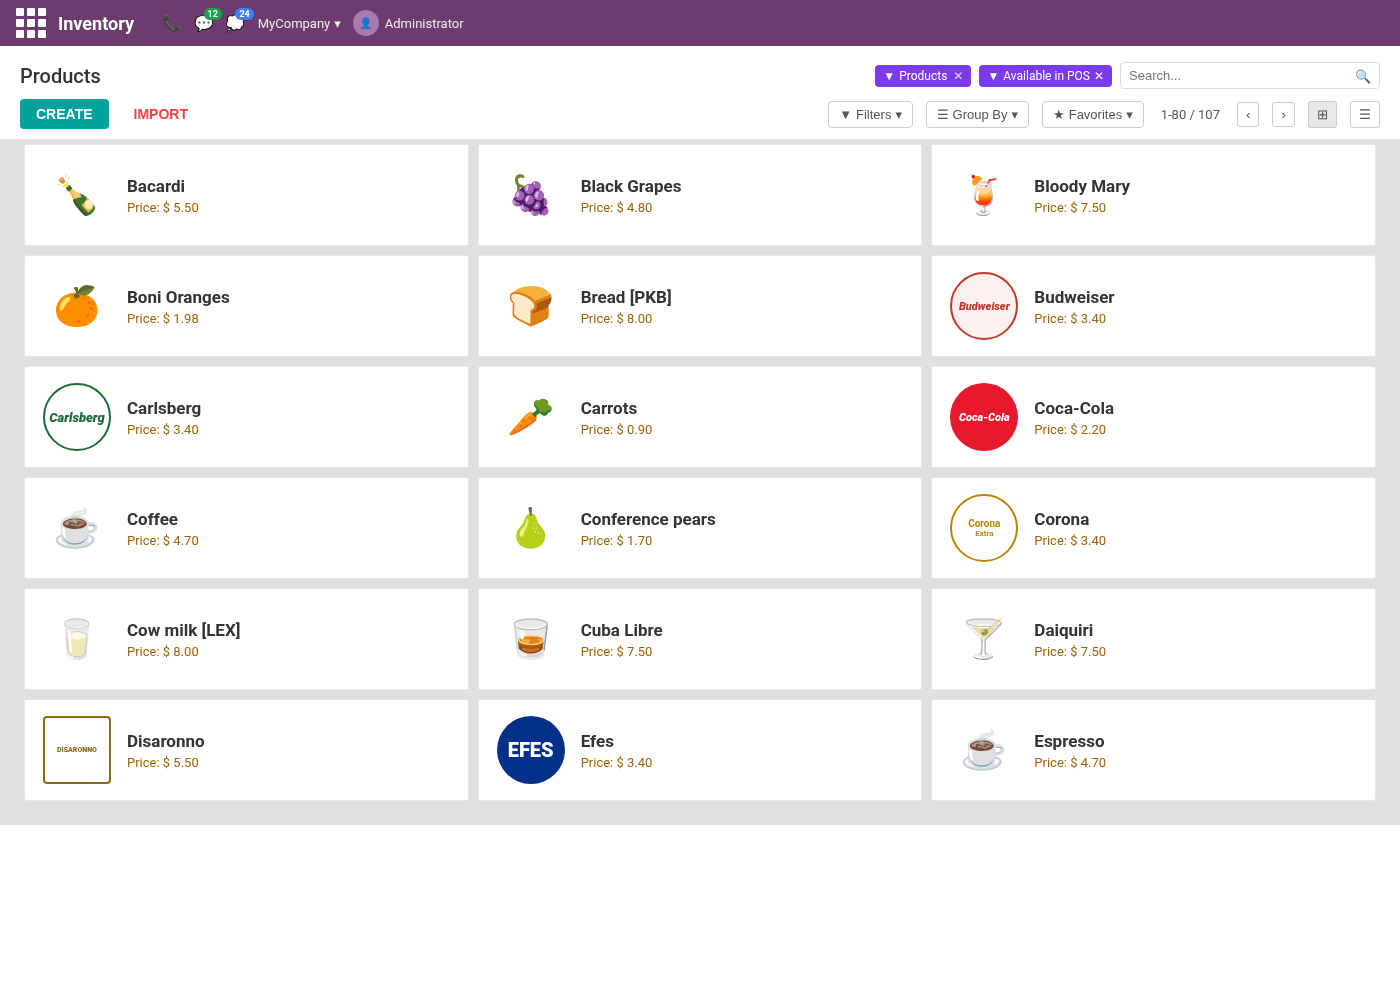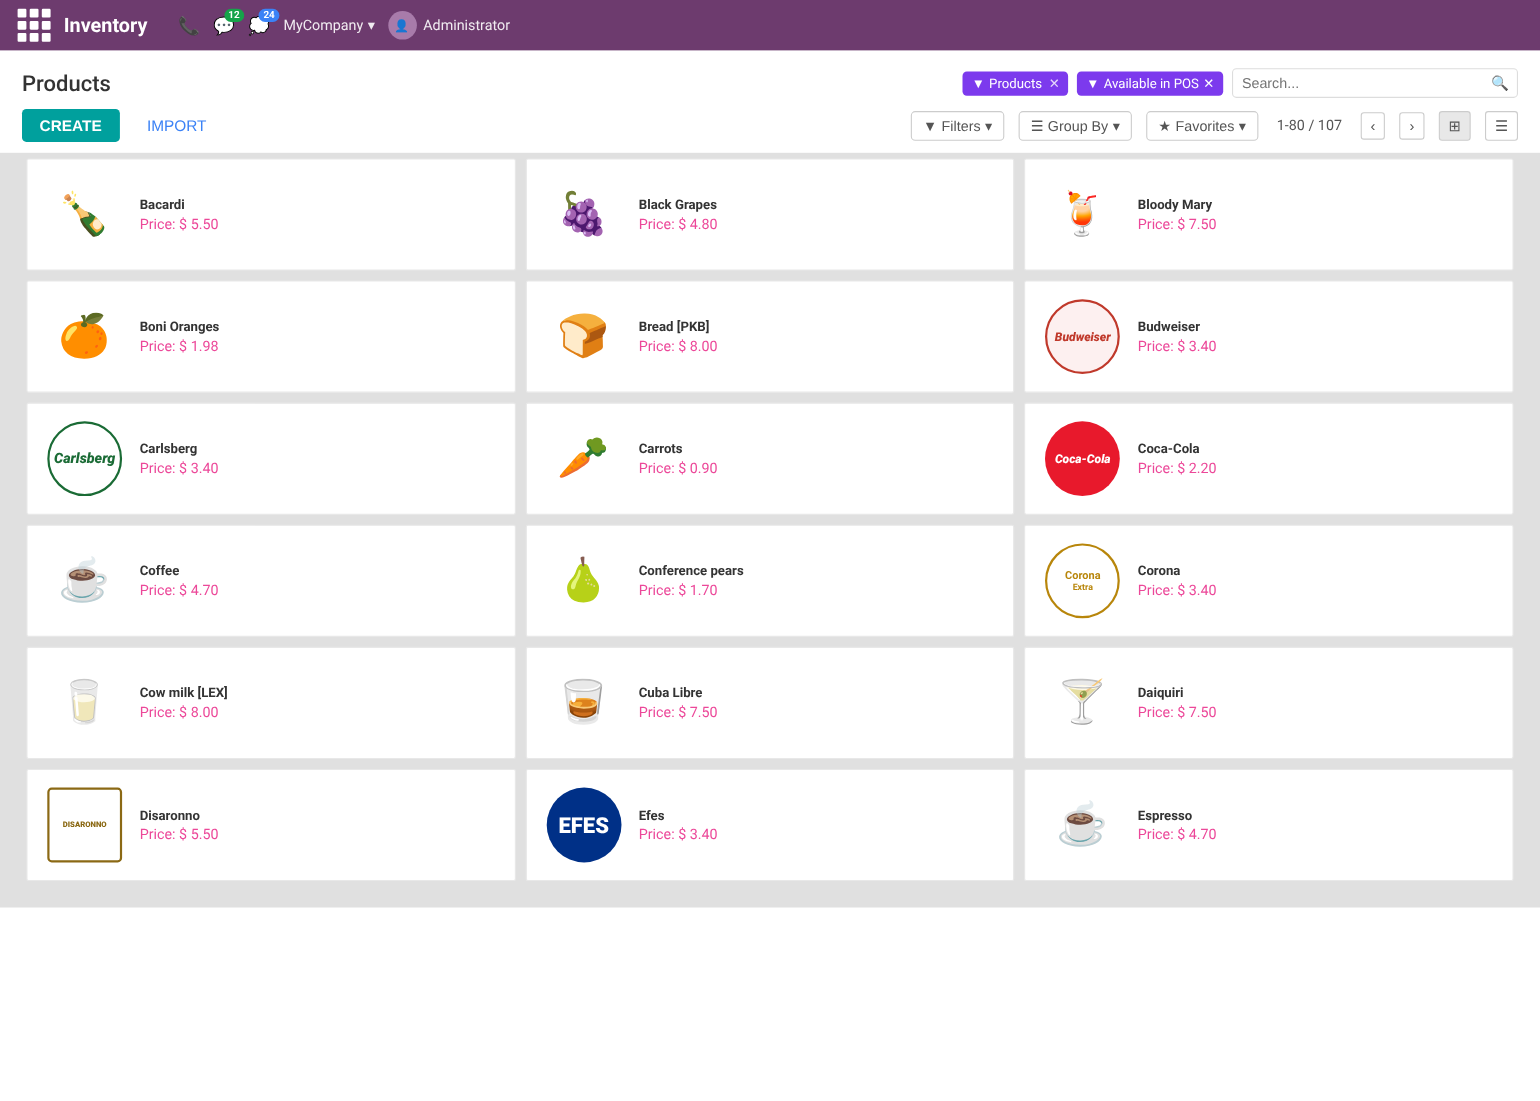--- a/index.html
+++ b/index.html
@@ -72,22 +72,22 @@
     .search-icon-wrap { position: relative; }
     .search-icon-wrap .si { position:absolute; right:8px; top:50%; transform:translateY(-50%); color:#999; }
 
     
     .toolbar { padding: 10px 20px; display: flex; align-items: center; gap: 13px; }
     .btn-create {
       background: #00a09d; color: white; border: none; padding: 7px 16px;
       border-radius: 4px; font-size: 14px; font-weight: bold; cursor: pointer;
     }
     .btn-import {
-      background: none; color: #3b82f6; border: none; padding: 7px 12px;
-      font-size: 14px; font-weight: normal; cursor: pointer;
+      background: none; color: #ef4444; border: none; padding: 7px 12px;
+      font-size: 14px; font-weight: bold; cursor: pointer;
     }
     .spacer { flex:1; }
     .filter-btn {
       display: flex; align-items: center; gap: 4px;
       background: none; border: 1px solid #ccc; padding: 5px 10px;
       border-radius: 4px; cursor: pointer; font-size: 13px; color: #555;
     }
     .pagination { font-size: 13px; color: #555; margin: 0 4px; }
     .pag-btn { background: none; border: 1px solid #ccc; padding: 4px 8px; border-radius: 3px; cursor:pointer; color:#555; }
     .view-btn {
@@ -116,22 +116,22 @@
       margin: 4px;
       border-radius: 2px;
     }
     .product-img {
       width: 72px; height: 72px; object-fit: contain;
       flex-shrink: 0;
       display: flex; align-items: center; justify-content: center;
       font-size: 36px;
     }
     .product-info { }
-    .product-name { font-weight: bold; font-size: 12px; color: #333; margin-bottom: 4px; }
-    .product-price { font-size: 13px; color: #ec4899; }
+    .product-name { font-weight: bold; font-size: 17px; color: #333; margin-bottom: 4px; }
+    .product-price { font-size: 13px; color: #a16207; }
 
     .product-emoji { font-size: 38px; line-height:1; }
 
     
     .logo-carlsberg { color: #1a6b35; font-weight: 900; font-size: 13px; font-style: italic; border: 2px solid #1a6b35; border-radius: 50%; width:68px; height:68px; display:flex; align-items:center; justify-content:center; }
     .logo-budweiser { color: #c0392b; font-weight: 900; font-size: 11px; font-style: italic; border: 2px solid #c0392b; border-radius: 50%; width:68px; height:68px; display:flex; align-items:center; justify-content:center; background: #fdf0f0; }
     .logo-corona { color: #b8860b; font-weight: bold; font-size: 10px; border: 2px solid #b8860b; border-radius: 50%; width:68px; height:68px; display:flex; align-items:center; justify-content:center; flex-direction:column; }
     .logo-coca { color: white; font-weight: 900; font-size: 11px; font-style: italic; background: #e8192c; border-radius: 50%; width:68px; height:68px; display:flex; align-items:center; justify-content:center; }
     .logo-disaronno { color: #8b6914; font-weight: 900; font-size: 9px; border: 2px solid #8b6914; border-radius: 4px; width:68px; height:68px; display:flex; align-items:center; justify-content:center; flex-direction:column; }
     .logo-efes { color: white; font-weight: 900; font-size: 20px; background: #003087; border-radius: 50%; width:68px; height:68px; display:flex; align-items:center; justify-content:center; }

